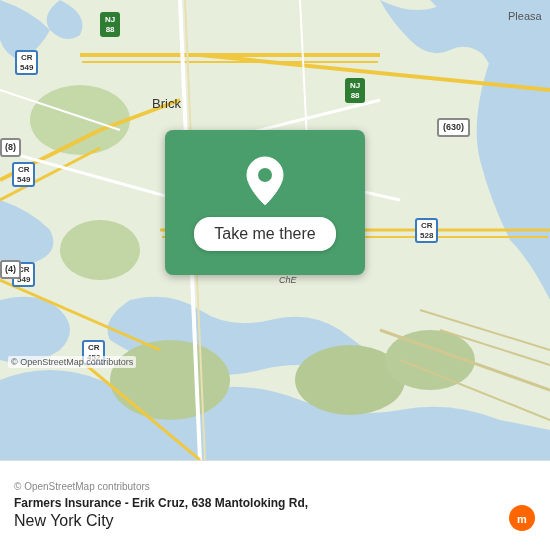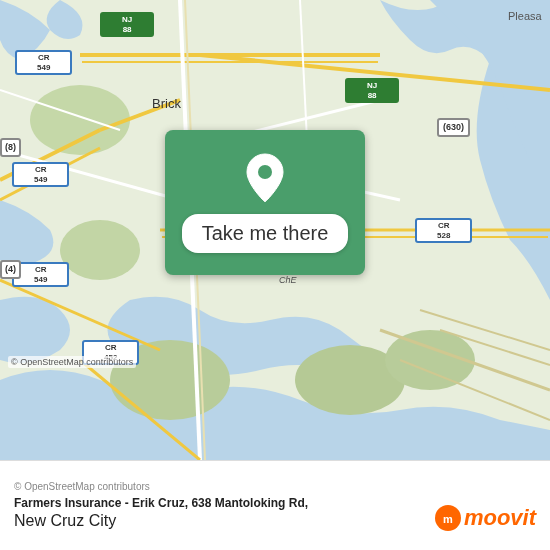--- a/index.html
+++ b/index.html
@@ -41,21 +41,21 @@
       height: 52px;
       position: relative;
     }
 
     #take-me-there-btn {
       background: white;
       color: #333;
       border: none;
       border-radius: 16px;
       padding: 8px 20px;
-      font-size: 20px;
+      font-size: 16px;
       font-weight: 500;
       cursor: pointer;
       box-shadow: 0 1px 4px rgba(0,0,0,0.2);
       white-space: nowrap;
       text-align: center;
     }
 
     
     #info-bar {
       width: 550px;
@@ -108,21 +108,21 @@
 
     
     .road-badge {
       position: absolute;
       background: white;
       border: 2px solid #3a7abf;
       border-radius: 3px;
       font-size: 9px;
       font-weight: bold;
       color: #333;
-      padding: 1px 20px;
+      padding: 1px 3px;
       text-align: center;
       line-height: 1.2;
     }
 
     .road-badge.green {
       border-color: #2e7d32;
       background: #2e7d32;
       color: white;
     }
 
@@ -290,22 +290,21 @@
     <button id="take-me-there-btn">Take me there</button>
   </div>
 
   
   <div id="osm-attr">© OpenStreetMap contributors</div>
 </div>
 
 <div id="info-bar">
   <div id="attribution">© OpenStreetMap contributors</div>
   <div id="place-name">Farmers Insurance - Erik Cruz, 638 Mantoloking Rd,</div>
-  <div id="place-city">New Cruz City</div>
+  <div id="place-city">New York City</div>
 
   <div id="moovit-logo">
     <svg width="28" height="28" viewBox="0 0 28 28">
       <circle cx="14" cy="14" r="13" fill="#ff6600"></circle>
       <text x="14" y="19" text-anchor="middle" font-family="Arial" font-size="11" font-weight="bold" fill="white">m</text>
     </svg>
-    <span id="moovit-text">moovit</span>
   </div>
 </div>
 
 </body></html>

